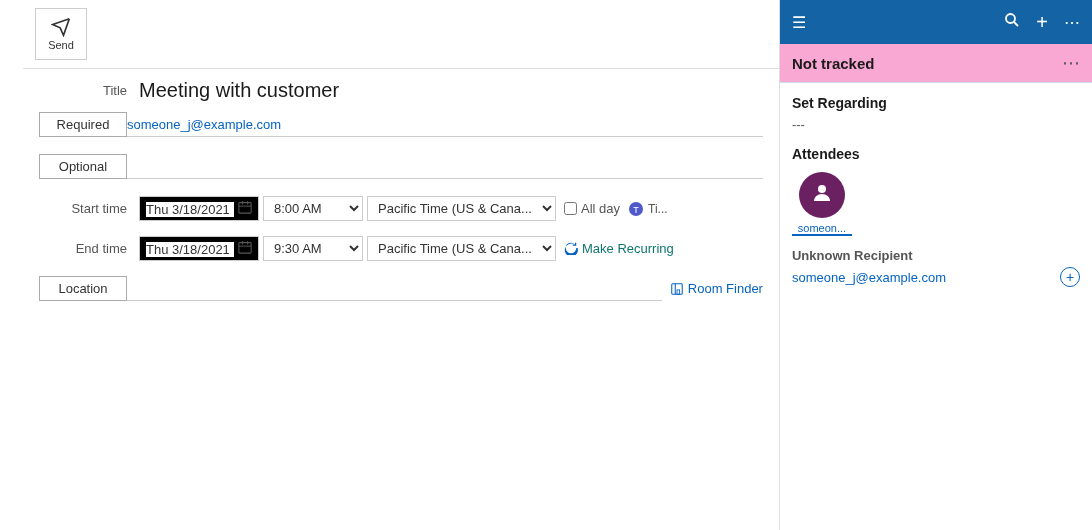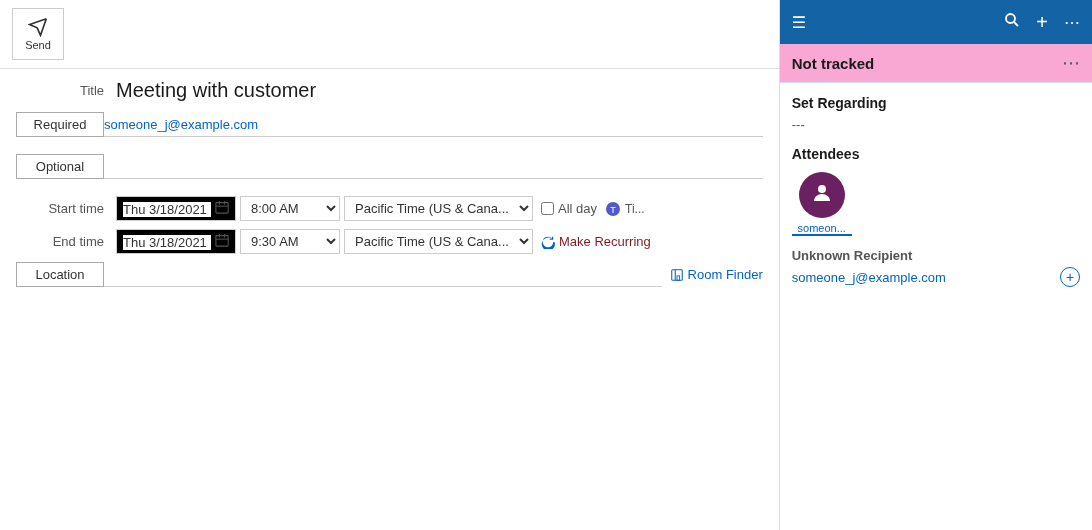--- a/index.html
+++ b/index.html
@@ -12,20 +12,21 @@
       height: 530px;
       overflow: hidden;
     }
 
     
     .left-panel {
       width: 804px;
       display: flex;
       flex-direction: column;
       border-right: 1px solid #ddd;
+      padding-left: 23px;
     }
 
     
     .toolbar {
       display: flex;
       align-items: center;
       padding: 8px 12px;
       border-bottom: 1px solid #e0e0e0;
       background: #fff;
       min-height: 60px;
@@ -101,21 +102,21 @@
       outline: none;
       font-size: 13px;
       padding: 4px 0;
       color: #0563c1;
     }
 
     
     .datetime-row {
       display: flex;
       align-items: center;
-      margin-bottom: 8px;
+      margin-bottom: 15px;
     }
     .field-label {
       width: 100px;
       text-align: right;
       color: #555;
       padding-right: 12px;
       font-size: 13px;
     }
     .date-input-wrapper {
       display: flex;
@@ -168,23 +169,22 @@
     }
     .teams-icon-wrapper {
       display: flex;
       align-items: center;
       gap: 4px;
       font-size: 12px;
       color: #555;
     }
     .recurring-link {
       display: flex;
-      align-items: center;
       gap: 4px;
-      color: #7f1d1d;
+      color: #0f766e;
       font-size: 13px;
       cursor: pointer;
       text-decoration: none;
     }
 
     
     .location-row {
       display: flex;
       align-items: center;
       margin-bottom: 8px;

